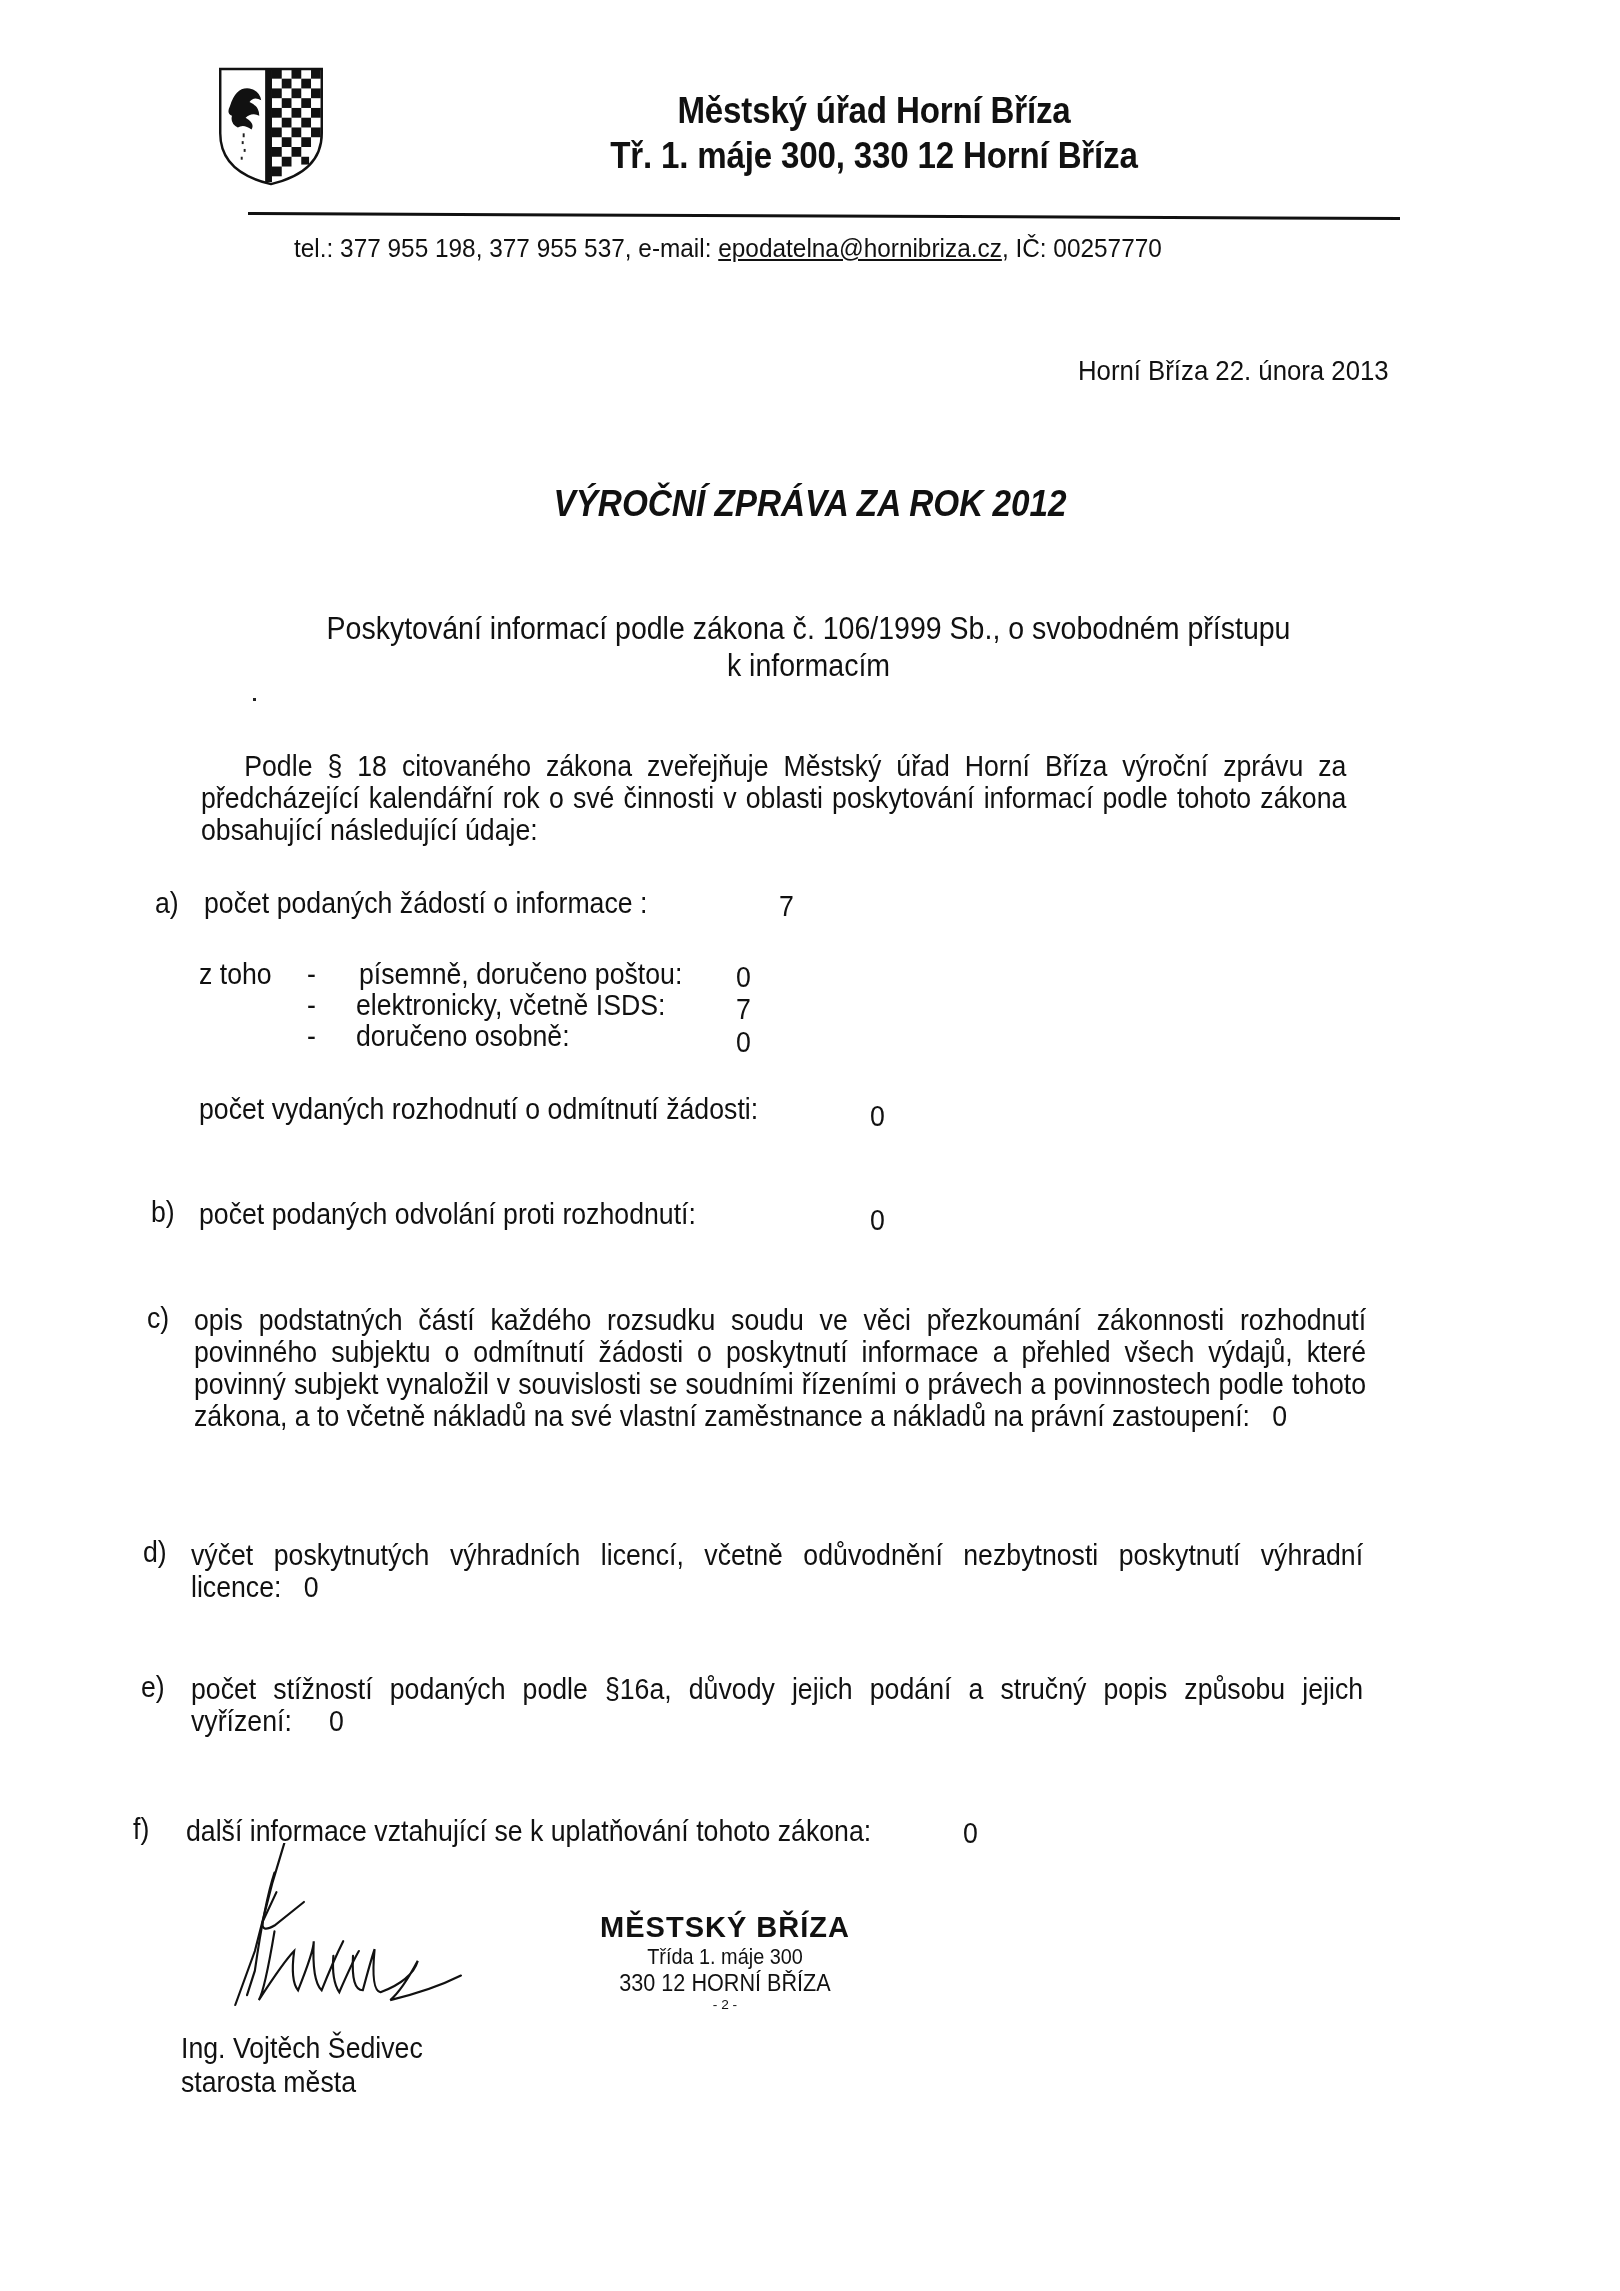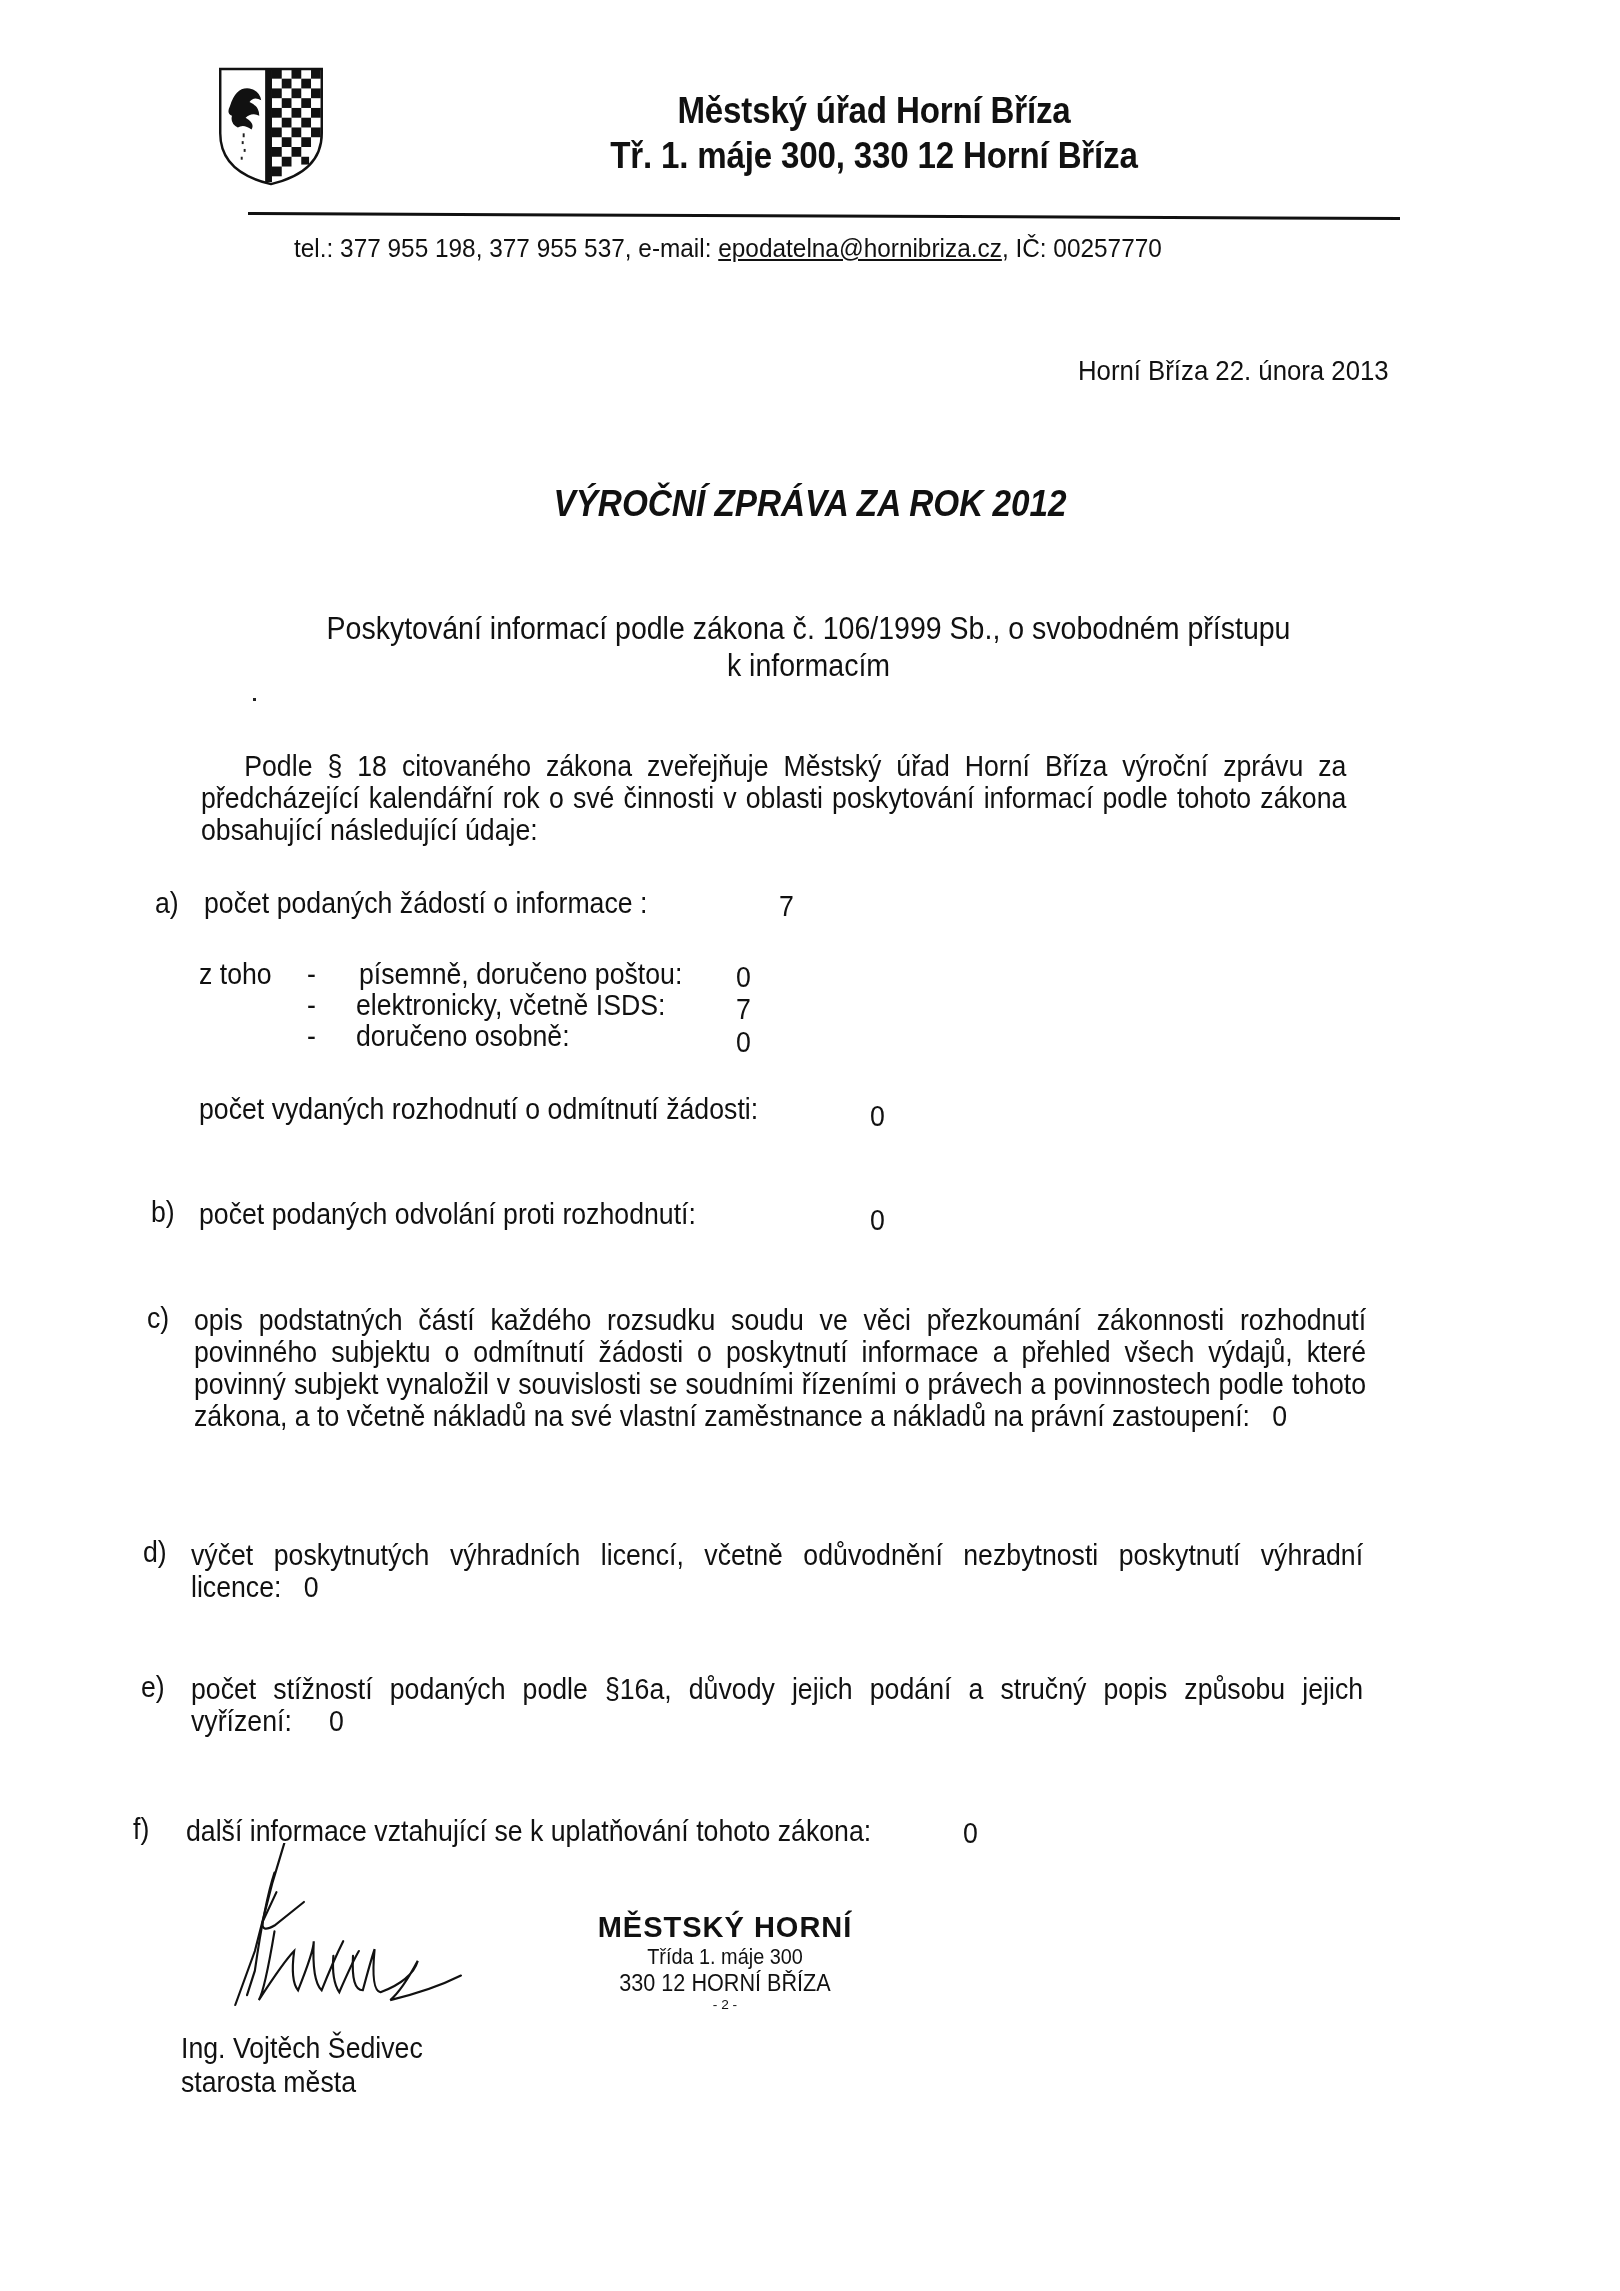--- a/index.html
+++ b/index.html
@@ -140,18 +140,18 @@
     <path d="M160 115 Q158 150 170 150 Q178 120 182 108 Q178 150 188 152 Q220 140 226 120 Q210 150 198 160 Q240 150 270 135"></path>
   </g>
 </svg>
 
 <div class="abs sig-name">
   <div>Ing. Vojtěch Šedivec</div>
   <div>starosta města</div>
 </div>
 
 <div class="abs stamp">
-  <div class="s1">MĚSTSKÝ HORNÍ</div>
+  <div class="s1">MĚSTSKÝ BŘÍZA</div>
   <div class="s2">Třída 1. máje 300</div>
   <div class="s3">330 12 HORNÍ BŘÍZA</div>
   <div class="s4">- 2 -</div>
 </div>
 
 
 </body></html>

